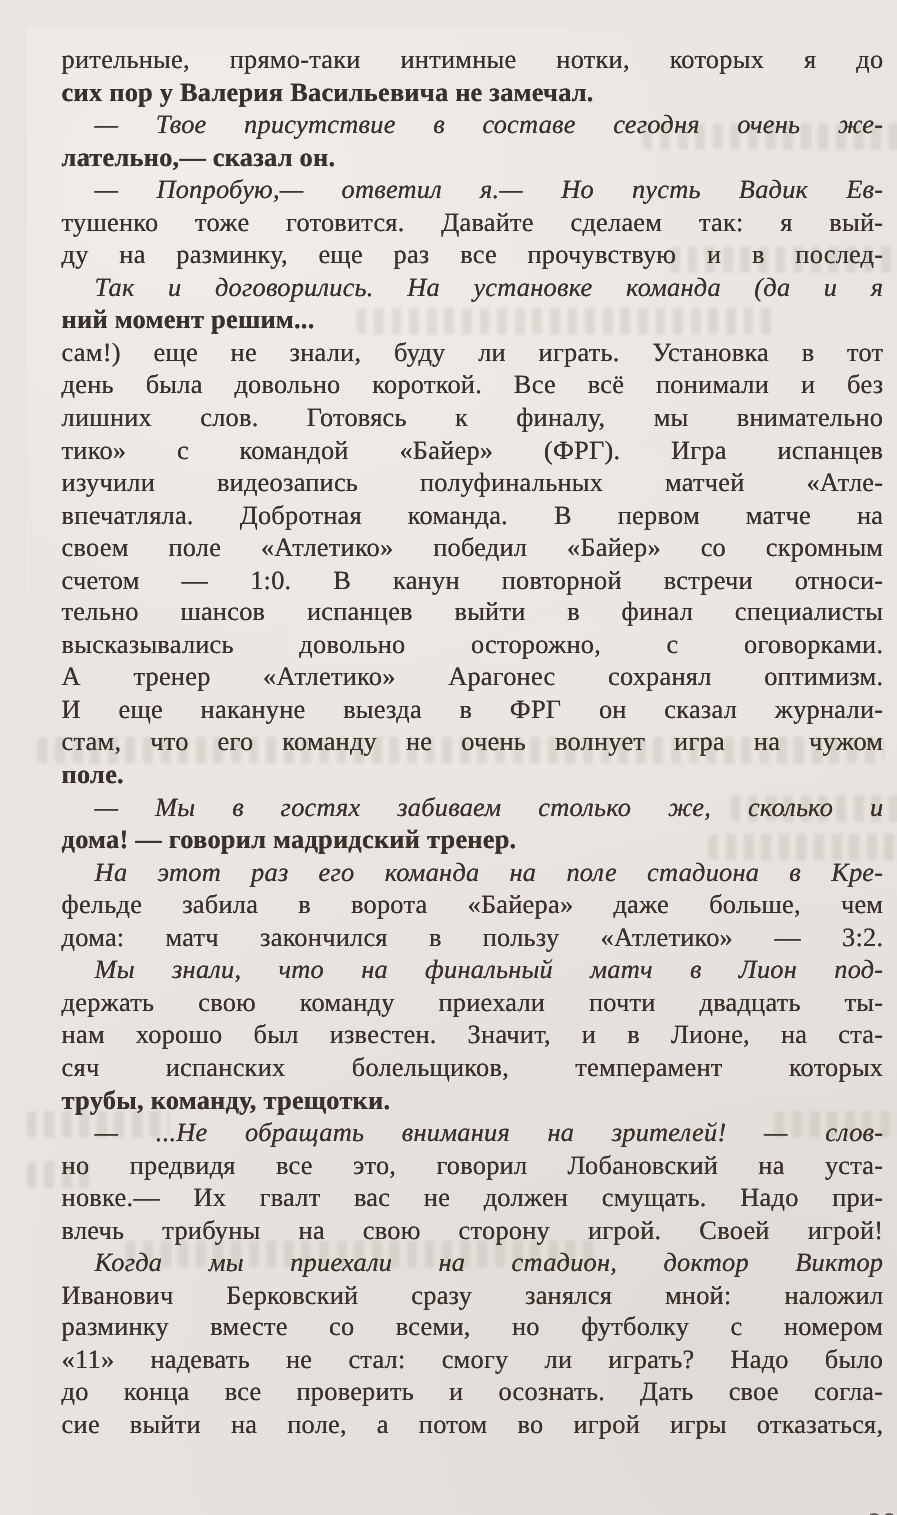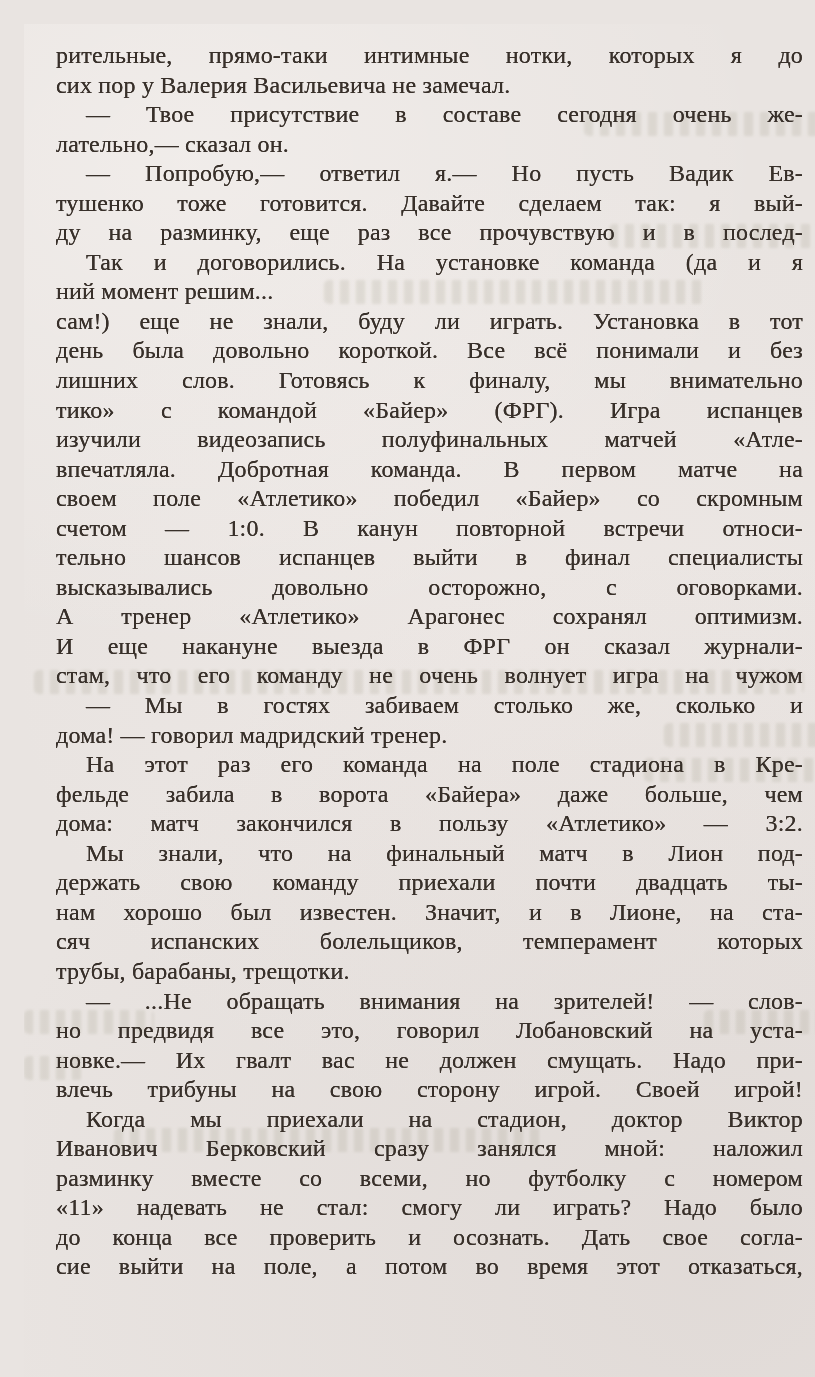--- a/index.html
+++ b/index.html
@@ -48,23 +48,25 @@
     font-size:24px;
     letter-spacing:.2px;
     text-align:justify;
     text-align-last:justify;
     white-space:nowrap;
     text-shadow:0 0 .5px currentColor;
   }
   .line.natural{
     text-align-last:left;
     white-space:normal;
+    font-weight:bold;
   }
   .line.first{
     text-indent:30px;
+    font-style:italic;
   }
   .folio{
     position:absolute;
     left:0;top:1334px;
     width:100%;
     text-align:right;
     font-size:24px;
     line-height:30px;
     letter-spacing:1px;
     color:var(--folio,#514943);
@@ -104,36 +106,37 @@
       <div class="line">тико» с командой «Байер» (ФРГ). Игра испанцев</div>
       <div class="line">изучили видеозапись полуфинальных матчей «Атле-</div>
       <div class="line">впечатляла. Добротная команда. В первом матче на</div>
       <div class="line">своем поле «Атлетико» победил «Байер» со скромным</div>
       <div class="line">счетом — 1:0. В канун повторной встречи относи-</div>
       <div class="line">тельно шансов испанцев выйти в финал специалисты</div>
       <div class="line">высказывались довольно осторожно, с оговорками.</div>
       <div class="line">А тренер «Атлетико» Арагонес сохранял оптимизм.</div>
       <div class="line">И еще накануне выезда в ФРГ он сказал журнали-</div>
       <div class="line">стам, что его команду не очень волнует игра на чужом</div>
+      <div class="line natural">поле.</div>
       <div class="line first">— Мы в гостях забиваем столько же, сколько и</div>
       <div class="line natural">дома! — говорил мадридский тренер.</div>
       <div class="line first">На этот раз его команда на поле стадиона в Кре-</div>
       <div class="line">фельде забила в ворота «Байера» даже больше, чем</div>
       <div class="line">дома: матч закончился в пользу «Атлетико» — 3:2.</div>
       <div class="line first">Мы знали, что на финальный матч в Лион под-</div>
       <div class="line">держать свою команду приехали почти двадцать ты-</div>
       <div class="line">нам хорошо был известен. Значит, и в Лионе, на ста-</div>
       <div class="line">сяч испанских болельщиков, темперамент которых</div>
-      <div class="line natural">трубы, барабаны, трещотки.</div>
+      <div class="line natural">трубы, команду, трещотки.</div>
       <div class="line first">— ...Не обращать внимания на зрителей! — слов-</div>
       <div class="line">но предвидя все это, говорил Лобановский на уста-</div>
       <div class="line">новке.— Их гвалт вас не должен смущать. Надо при-</div>
       <div class="line">влечь трибуны на свою сторону игрой. Своей игрой!</div>
       <div class="line first">Когда мы приехали на стадион, доктор Виктор</div>
       <div class="line">Иванович Берковский сразу занялся мной: наложил</div>
       <div class="line">разминку вместе со всеми, но футболку с номером</div>
       <div class="line">«11» надевать не стал: смогу ли играть? Надо было</div>
       <div class="line">до конца все проверить и осознать. Дать свое согла-</div>
-      <div class="line">сие выйти на поле, а потом во время этот отказаться,</div>
+      <div class="line">сие выйти на поле, а потом во игрой игры отказаться,</div>
     </main>
 
   <footer class="folio">287</footer>
 </div>
 
 </body></html>

